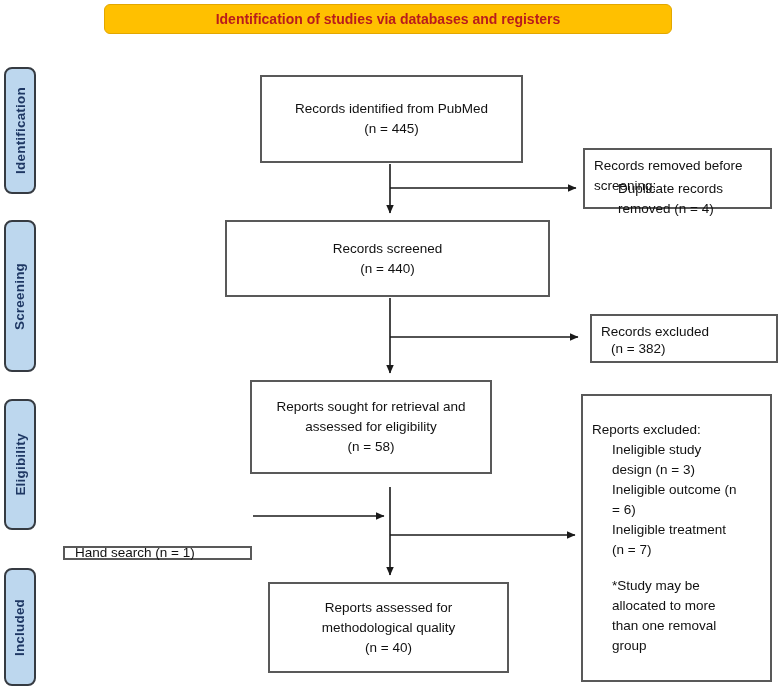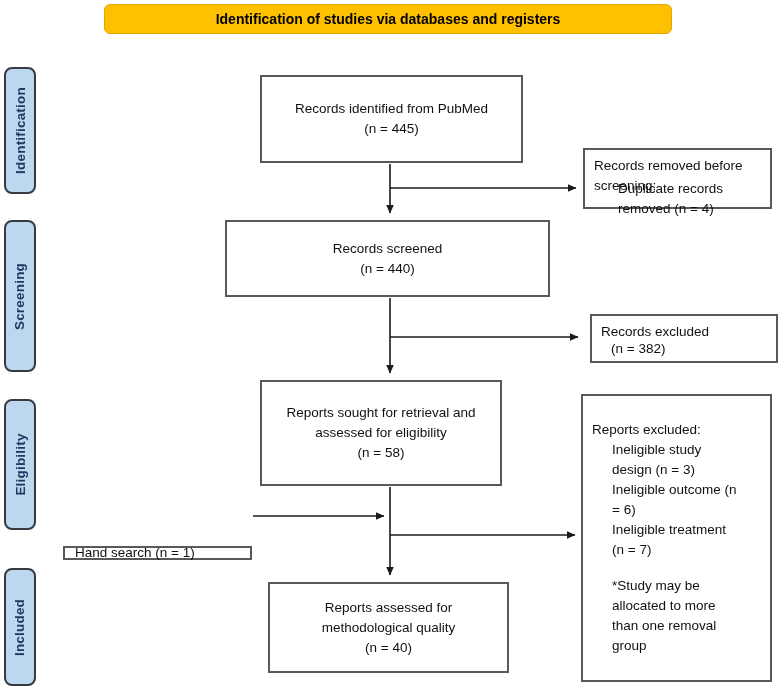--- a/index.html
+++ b/index.html
@@ -5,21 +5,21 @@
   html, body { margin:0; padding:0; background:#ffffff; }
   .canvas {
     position:relative; width:778px; height:688px; background:#ffffff;
     font-family:"Liberation Sans", sans-serif; overflow:hidden; color:#111;
   }
   
   .banner {
     position:absolute; left:104px; top:4px; width:568px; height:30px;
     background:#FFC000; border:1px solid #E2A700; border-radius:6px;
     display:flex; align-items:center; justify-content:center;
-    font-size:14px; font-weight:bold; color:#000000; box-sizing:border-box;
+    font-size:14px; font-weight:bold; color:#b91c1c; box-sizing:border-box;
   }
   
   .stage {
     position:absolute; left:4px; width:32px; box-sizing:border-box;
     background:#BDD7EE; border:2px solid #363b42; border-radius:8px;
     display:flex; align-items:center; justify-content:center;
   }
   .stage span {
     transform:rotate(-90deg); white-space:nowrap;
     font-size:13.5px; font-weight:bold; color:#1F3864; letter-spacing:.2px;
@@ -63,21 +63,21 @@
   <div class="fbox center" style="left:260px;top:75px;width:263px;height:88px;">
     <div class="pre">Records identified from PubMed
 (n = 445)</div>
   </div>
 
   <div class="fbox center" style="left:225px;top:220px;width:325px;height:77px;">
     <div class="pre">Records screened
 (n = 440)</div>
   </div>
 
-  <div class="fbox center" style="left:260px;top:380px;width:242px;height:106px;">
+  <div class="fbox center" style="left:250px;top:380px;width:242px;height:94px;">
     <div class="pre">Reports sought for retrieval and
 assessed for eligibility
 (n = 58)</div>
   </div>
 
   <div class="fbox left" style="left:63px;top:502px;width:189px;height:14px;margin-top:44px;">
     <div class="pre">Hand search (n = 1)</div>
   </div>
 
   <div class="fbox center" style="left:268px;top:582px;width:241px;height:91px;">

